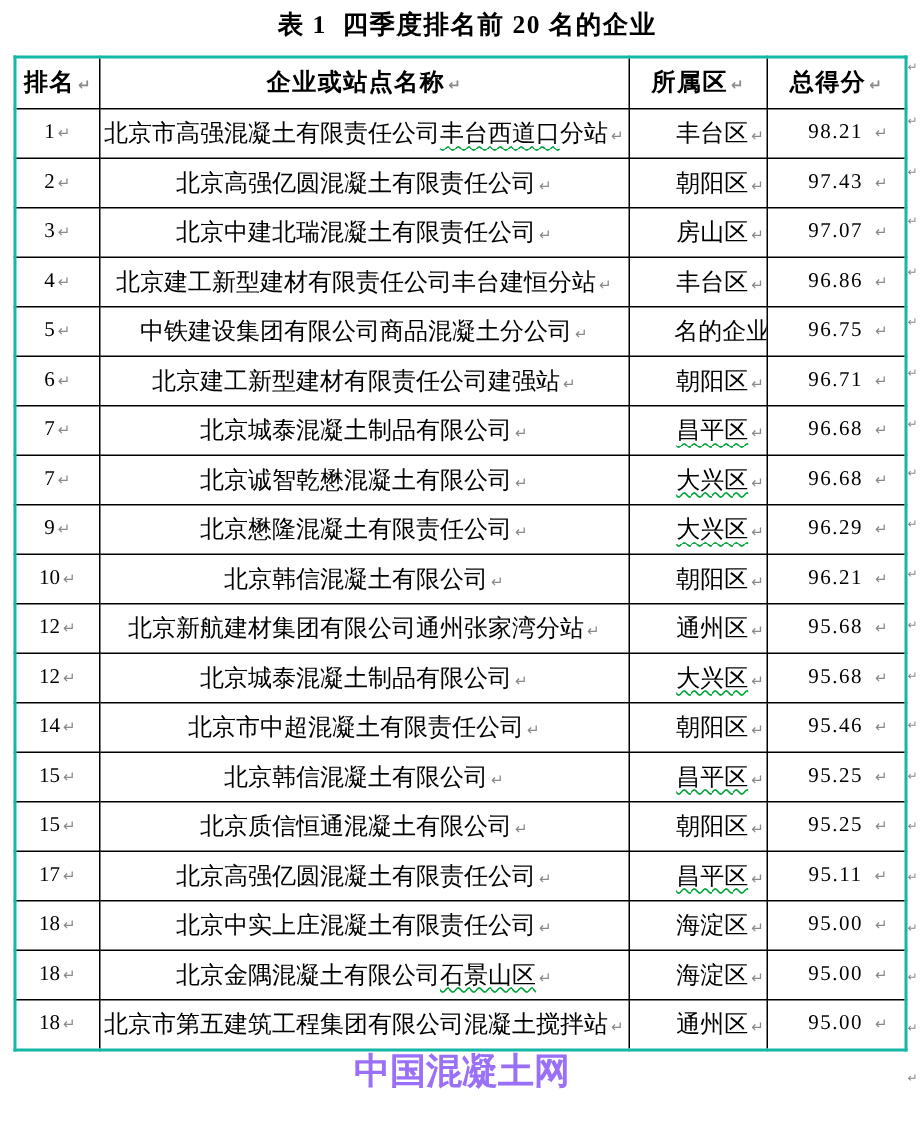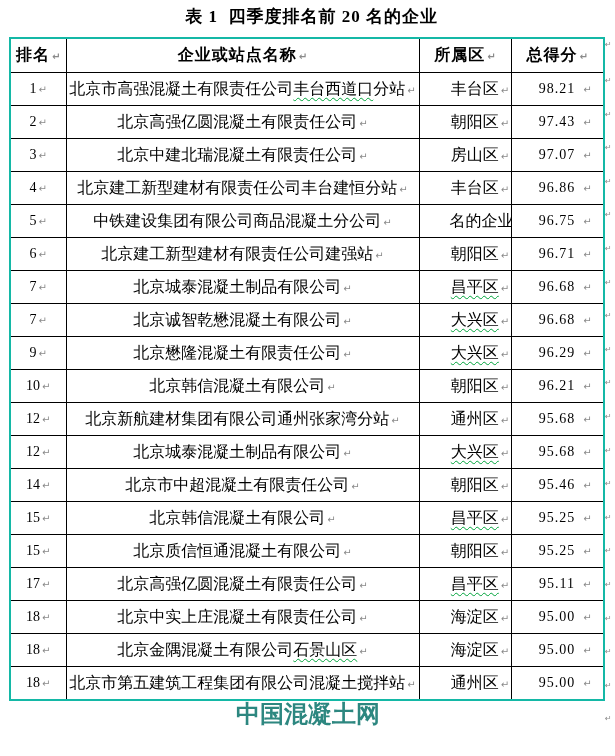--- a/index.html
+++ b/index.html
@@ -77,21 +77,21 @@
     line-height: 1;
     padding-top: 4px;
     box-sizing: border-box;
   }
   .watermark {
     position: absolute;
     left: 236px; top: 698px;
     font-size: 24px;
     font-weight: bold;
     letter-spacing: 0px;
-    color: #0f766e;
+    color: #8b5cf6;
     opacity: 0.88;
     mix-blend-mode: multiply;
     white-space: nowrap;
     pointer-events: none;
   }
 </style>
 </head>
 <body>
 
 <div class="doc-title">表 1  四季度排名前 20 名的企业</div>

